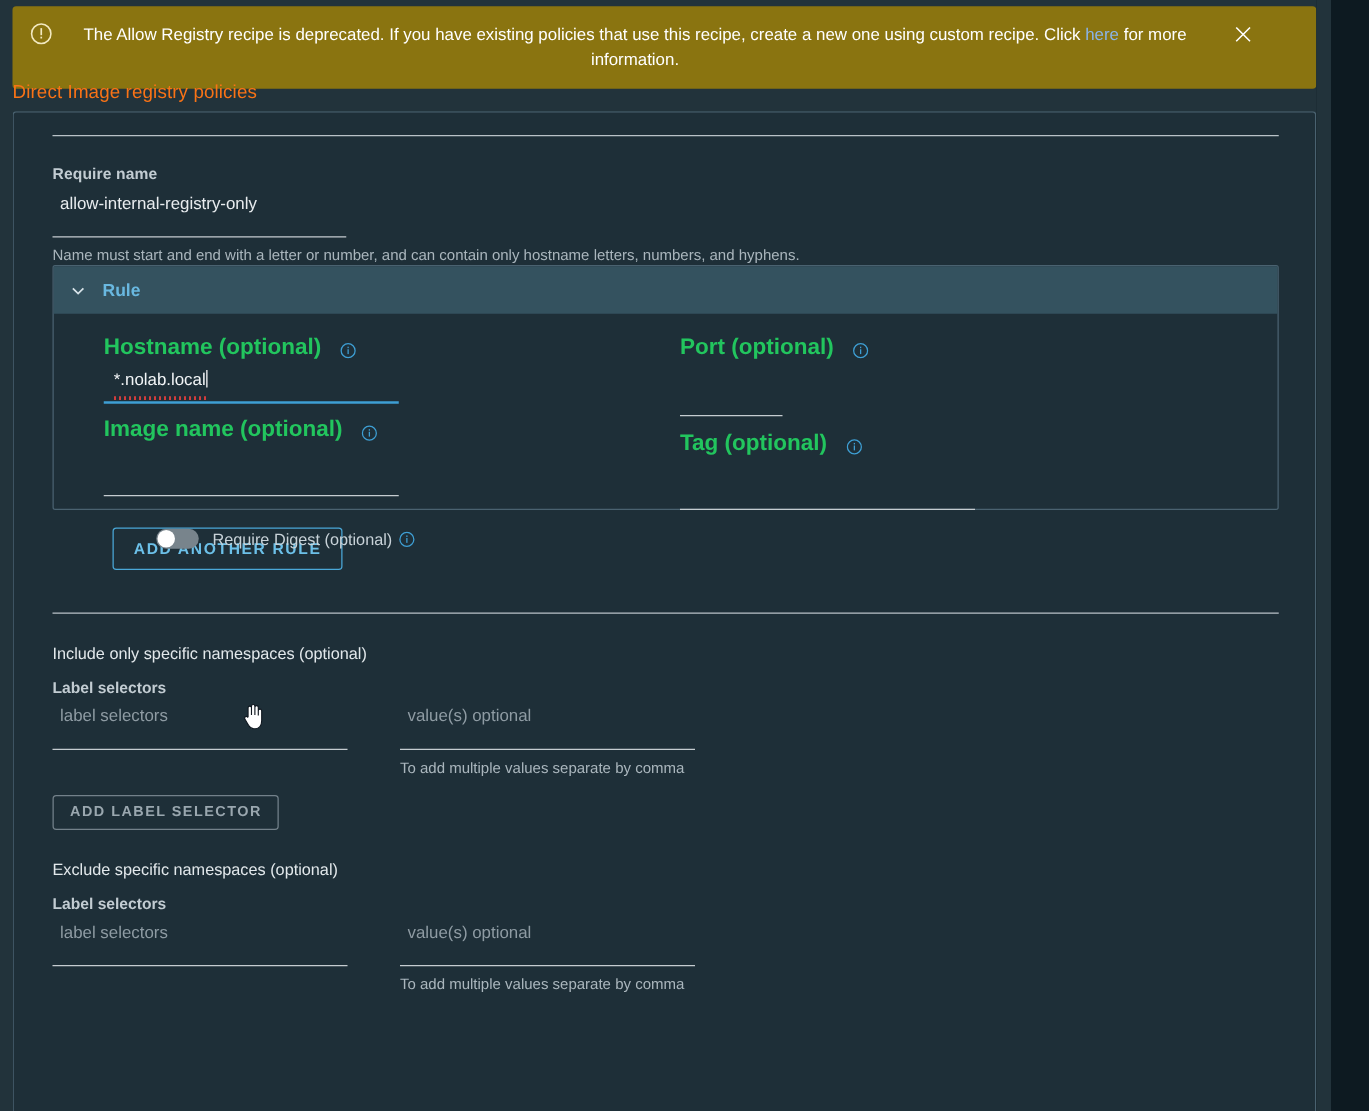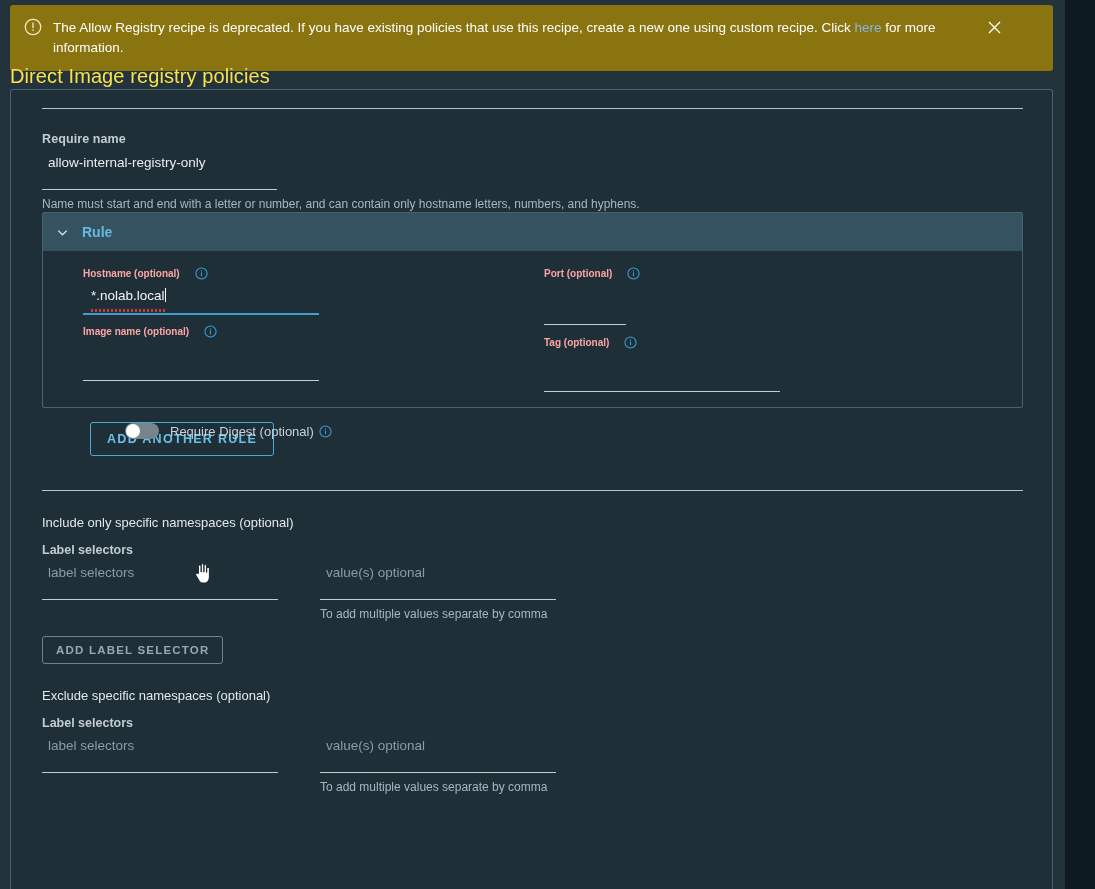--- a/index.html
+++ b/index.html
@@ -58,42 +58,43 @@
     margin-top: 0px;
   }
   .alert-icon svg { display: block; }
   .alert-text {
     flex: 1 1 auto;
     color: #ffffff;
     font-size: 13.5px;
     line-height: 20px;
     padding-right: 20px;
     max-width: 930px;
+    text-align: center;
   }
   .alert-text a.inline-link {
     color: #8ab4e8;
     text-decoration: none;
   }
   .alert-close {
     flex: 0 0 auto;
     width: 22px; height: 22px;
     cursor: pointer;
     display: flex;
     align-items: center;
     justify-content: center;
     margin-top: -2px;
   }
   .alert-close svg { display: block; }
 
   
   .page-title {
     position: absolute;
     left: 10px; top: 65px;
-    font-size: 20px;
-    color: #fde047;
+    font-size: 15px;
+    color: #f97316;
     font-weight: 400;
     letter-spacing: .1px;
   }
 
   
   .card {
     position: absolute;
     left: 10px; top: 89px;
     width: 1043px;
     height: 800px;
@@ -186,23 +187,23 @@
   .rule-body {
     padding: 22px 0 0 0;
     position: relative;
     height: 156px;
   }
 
   .rule-col-left { position: absolute; left: 40px; top: 16px; width: 236px; }
   .rule-col-right { position: absolute; left: 501px; top: 16px; width: 236px; }
 
   .rule-field-label {
-    font-size: 10px;
-    font-weight: bold;
-    color: #fca5a5;
+    font-size: 18px;
+    font-weight: bold;
+    color: #22c55e;
     display: flex;
     align-items: center;
     gap: 15px;
   }
   .info-icon { width: 13px; height: 13px; display: block; cursor: pointer; }
 
   .input-active {
     border-bottom: 2px solid #3e9fd4 !important;
     position: relative;
   }

